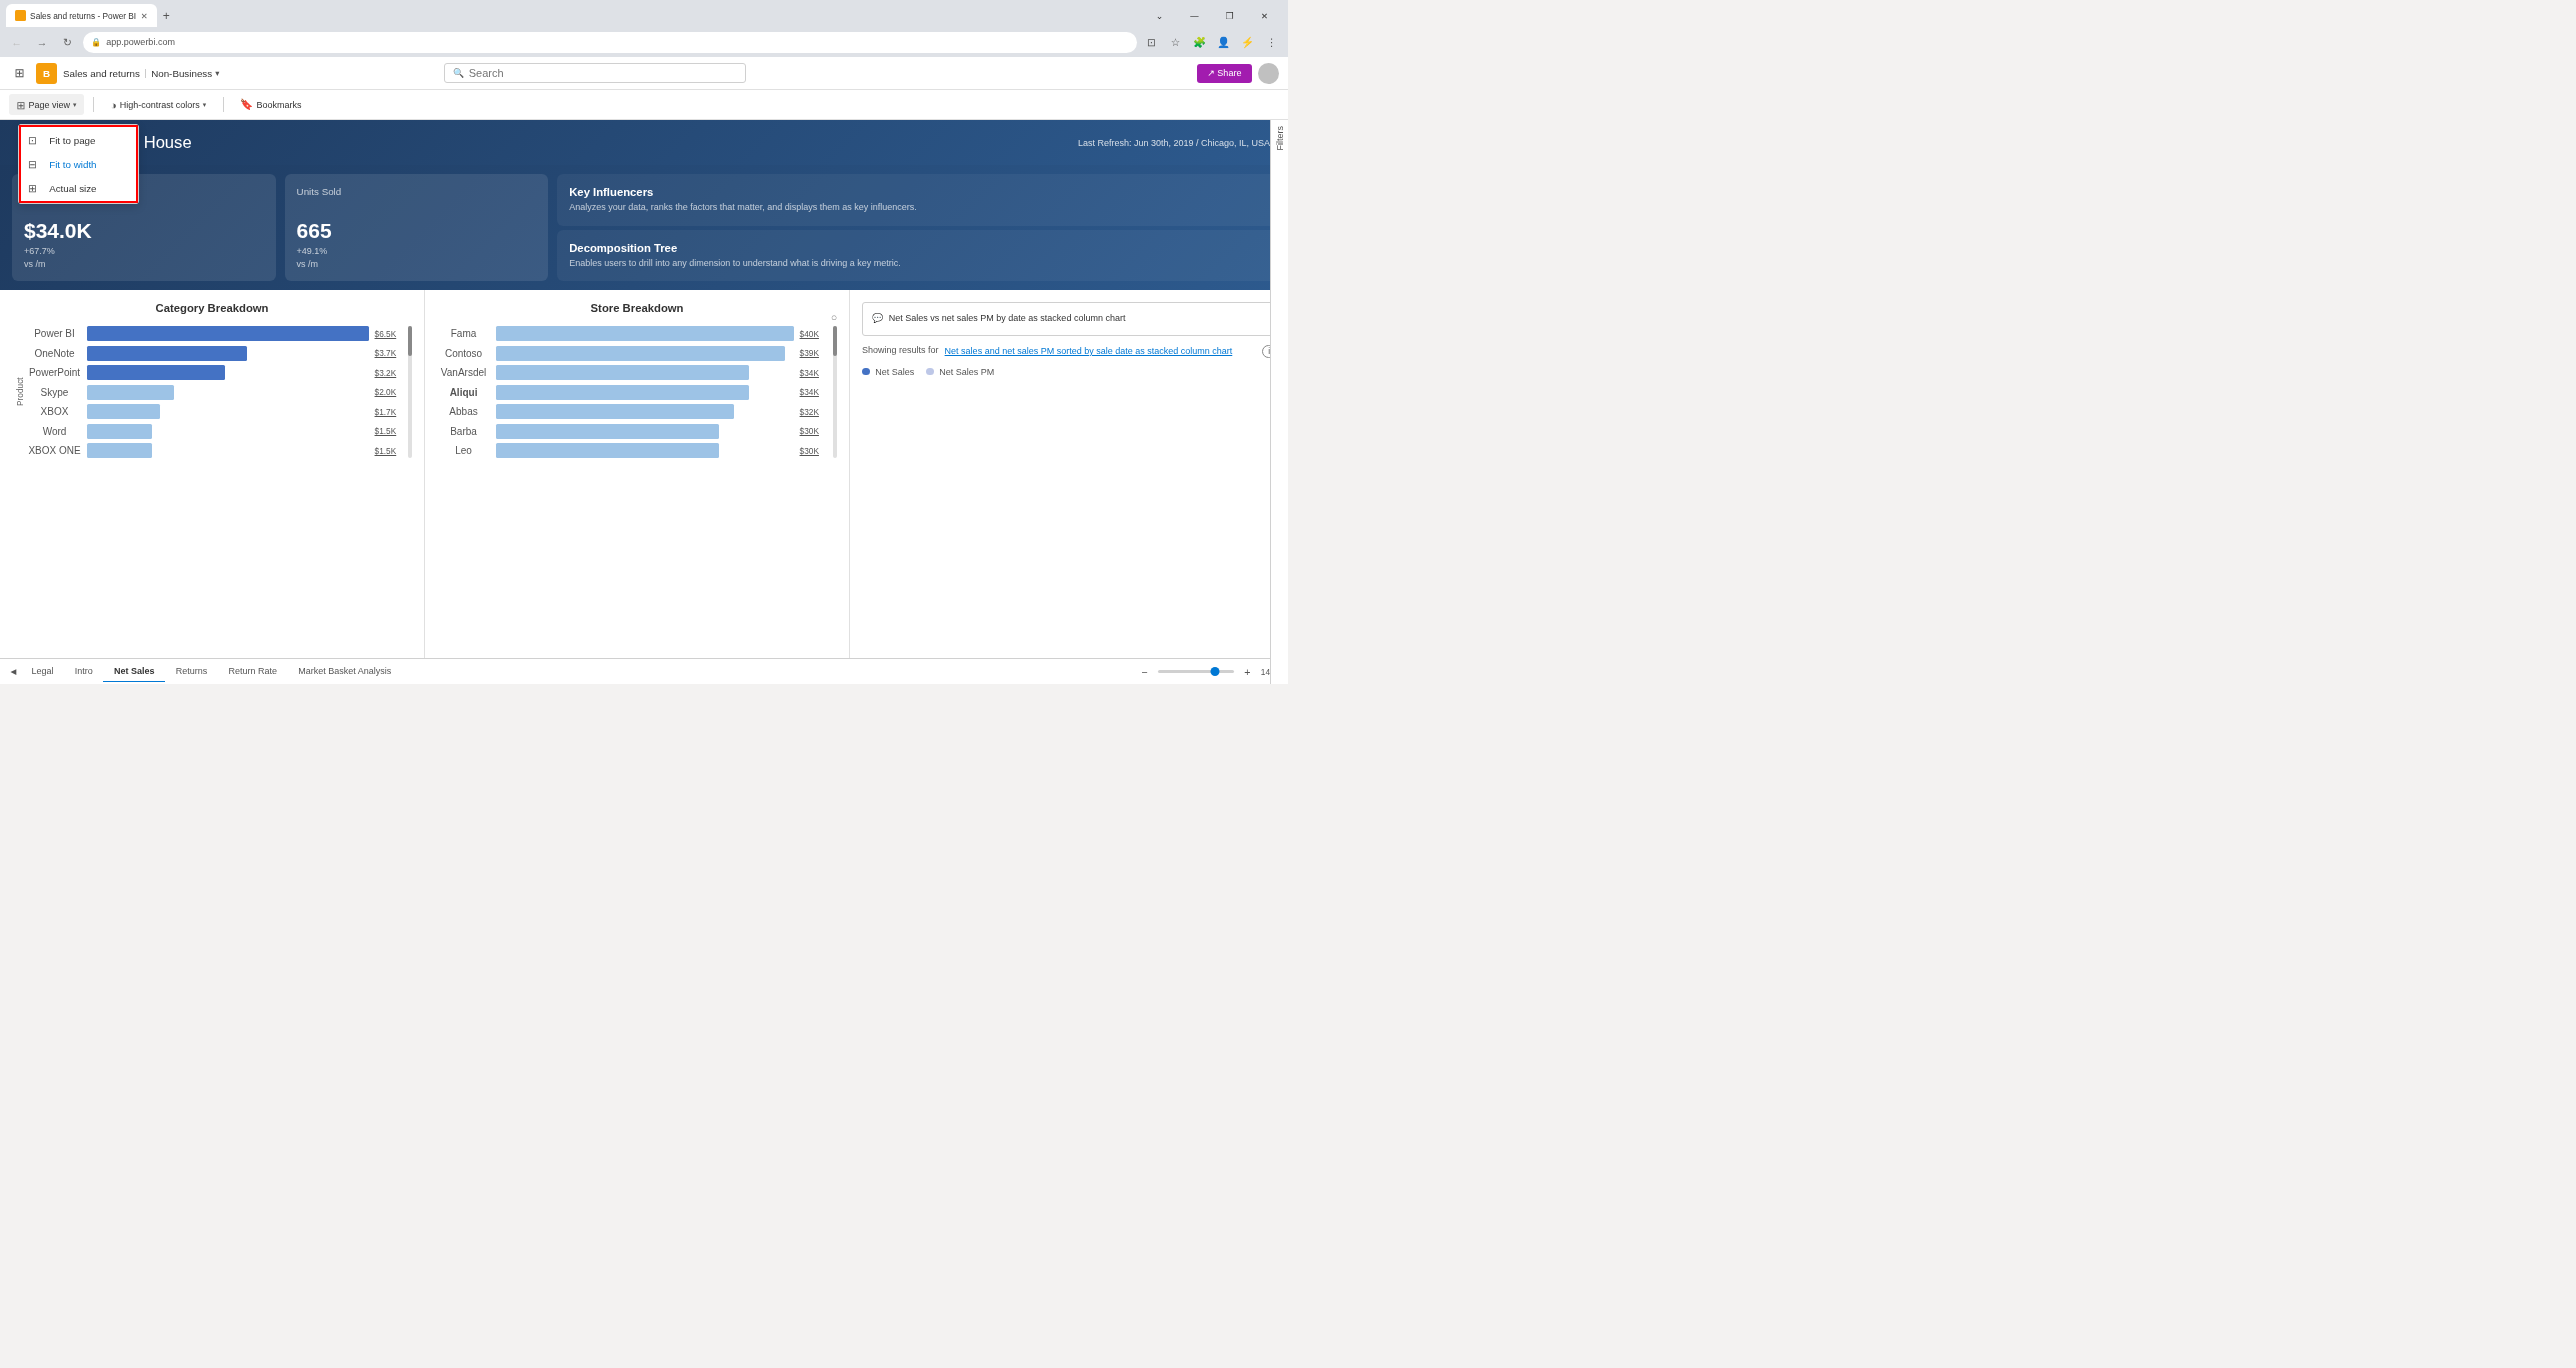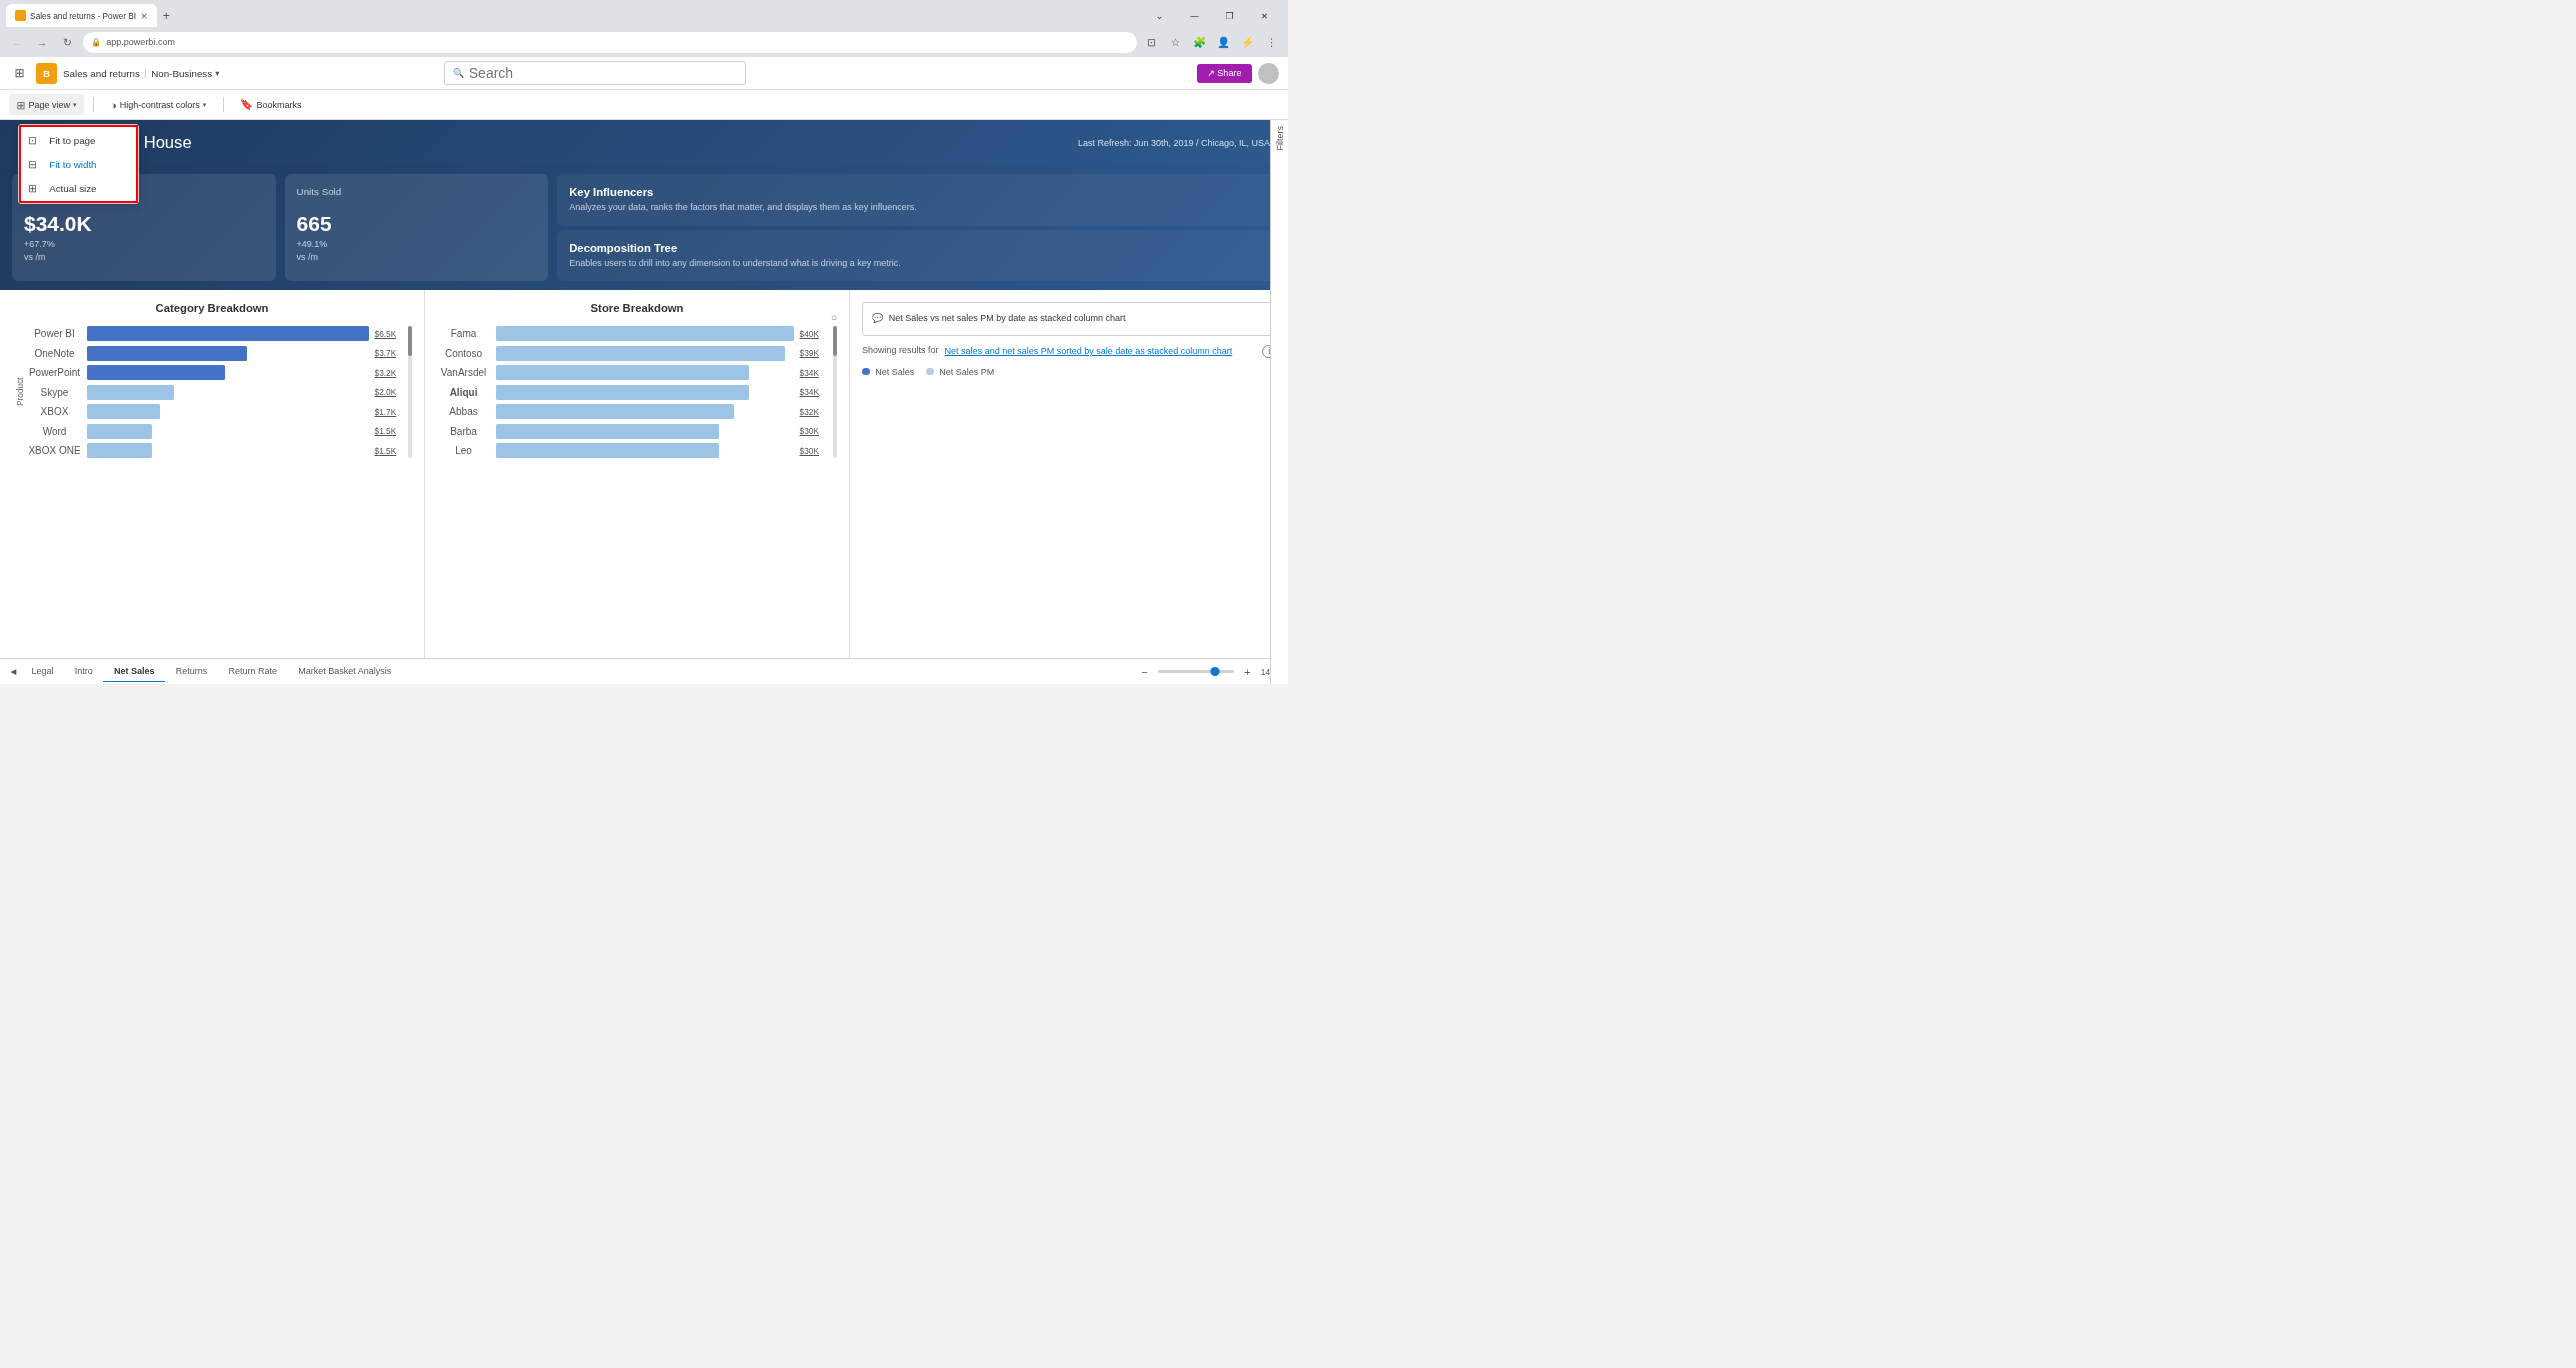--- a/index.html
+++ b/index.html
@@ -32,21 +32,21 @@
     .pbi-topbar { display: flex; align-items: center; background: white; padding: 0 9px; height: 33px; border-bottom: 0.8px solid #e0e0e0; }
     .pbi-waffle { width: 21px; height: 21px; display: flex; align-items: center; justify-content: center; cursor: pointer; color: #555; font-size: 12px; }
     .pbi-logo { width: 21px; height: 21px; background: #f59e0b; border-radius: 3px; margin: 0 6px; display: flex; align-items: center; justify-content: center; }
     .pbi-workspace { font-size: 9.8px; color: #333; font-weight: 400; }
     .pbi-separator { color: #bbb; margin: 0 4.5px; }
     .pbi-report-name { font-size: 9.8px; color: #333; }
     .pbi-dropdown { font-size: 8.3px; color: #555; cursor: pointer; margin-left: 3px; }
     .pbi-search { flex: 1; max-width: 302px; margin: 0 auto; }
     .pbi-search-inner { display: flex; align-items: center; border: 0.8px solid #d0d0d0; border-radius: 3px; padding: 3px 7.6px; gap: 4.5px; background: white; }
     .pbi-search-icon { color: #888; font-size: 9px; }
-    .pbi-search-input { border: none; outline: none; font-size: 14px; color: #888; width: 151px; }
+    .pbi-search-input { border: none; outline: none; font-size: 11px; color: #888; width: 151px; }
     .pbi-right-actions { margin-left: auto; display: flex; align-items: center; gap: 6px; }
     .pbi-share-btn { background: #a21caf; color: white; border: none; border-radius: 3px; padding: 4.5px 10.6px; font-size: 9px; cursor: pointer; display: flex; align-items: center; gap: 3px; }
     .pbi-avatar { width: 21px; height: 21px; border-radius: 50%; background: #c0c0c0; display: flex; align-items: center; justify-content: center; font-size: 9px; color: white; }
 
     
     .pbi-menubar { display: flex; align-items: center; background: white; padding: 0 9px; height: 27px; border-bottom: 0.8px solid #e0e0e0; position: relative; }
     .menu-item { padding: 4.5px 7.6px; font-size: 9.8px; color: #333; cursor: pointer; border-radius: 3px; }
 
     
     .pbi-toolbar { display: flex; align-items: center; background: white; padding: 0 9px; height: 30px; border-bottom: 0.8px solid #e0e0e0; gap: 6px; }
@@ -65,21 +65,21 @@
     .red-border { border: 2.3px solid red; position: absolute; top: 0; left: 0; right: 0; bottom: 0; pointer-events: none; z-index: 200; }
 
     
     .report-header { background: linear-gradient(135deg, #1e3a5f 0%, #2d5a8e 100%); color: white; display: flex; align-items: center; padding: 9px 18px; height: 45px; }
     .report-header-left { display: flex; align-items: center; gap: 6px; }
     .report-ms-logo { font-size: 15px; color: white; opacity: 0.9; }
     .report-separator { color: rgba(255,255,255,0.5); margin: 0 6px; font-size: 15px; }
     .report-title { font-size: 16.6px; color: white; font-weight: 300; }
     .report-header-right { margin-left: auto; font-size: 9px; color: rgba(255,255,255,0.8); }
     .kpi-card { background: rgba(255,255,255,0.1); border-radius: 6px; padding: 12px; flex: 1; }
-    .kpi-label { color: rgba(255,255,255,0.7); font-size: 9.8px; margin-bottom: 15px; }
+    .kpi-label { color: rgba(255,255,255,0.7); font-size: 9.8px; margin-bottom: 22px; }
     .kpi-value { color: white; font-size: 21px; font-weight: 700; }
     .kpi-change { color: rgba(255,255,255,0.7); font-size: 9px; margin-top: 3px; }
     .kpi-feature { flex: 2; background: rgba(255,255,255,0.05); border-radius: 6px; padding: 12px; }
     .kpi-feature-title { color: white; font-size: 11.3px; font-weight: 600; margin-bottom: 3px; }
     .kpi-feature-desc { color: rgba(255,255,255,0.7); font-size: 9px; line-height: 1.4; }
     .chart-title { font-size: 11.3px; font-weight: 600; color: #333; text-align: center; margin-bottom: 12px; }
 
     
     .bar-chart { display: flex; flex-direction: column; gap: 4.5px; }
     .bar-row { display: flex; align-items: center; gap: 6px; }

